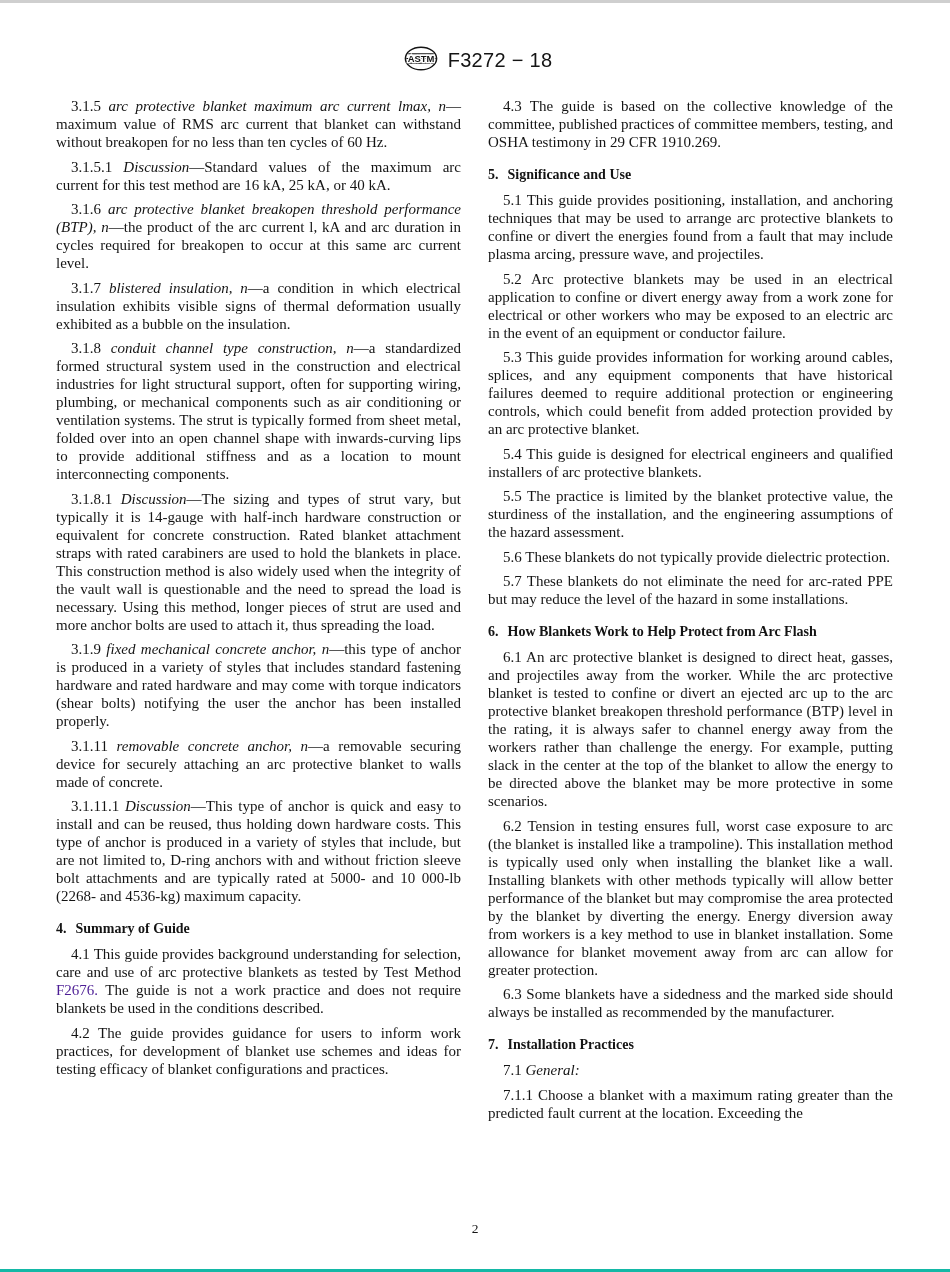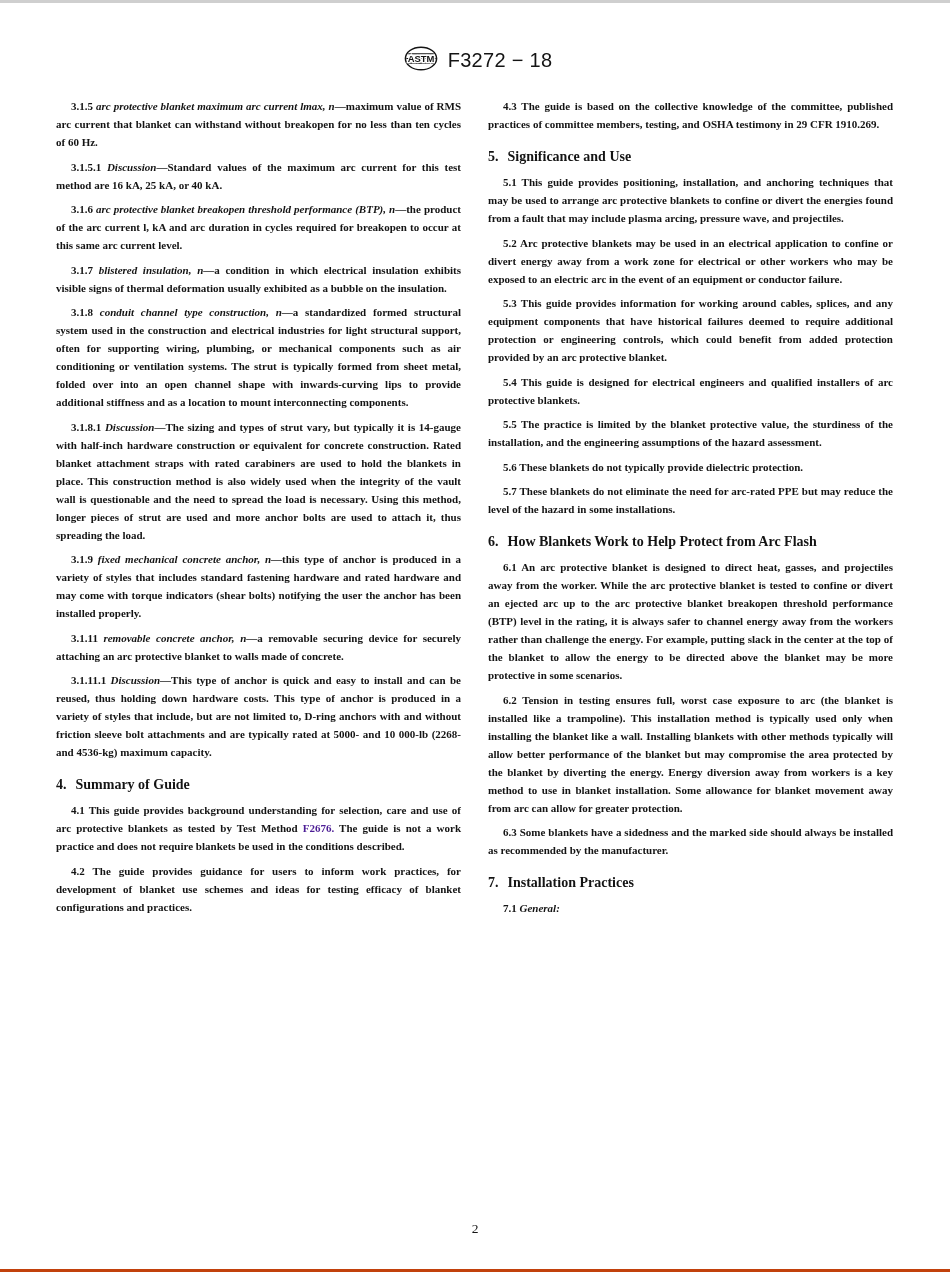--- a/index.html
+++ b/index.html
@@ -1,28 +1,28 @@
 <!DOCTYPE html>
 <html><head>
 <meta charset="utf-8">
 <style>
   html,body{margin:0;padding:0;background:#e8e8e8;}
   .page{
     width:950px;height:1272px;background:#ffffff;position:relative;
     box-sizing:border-box;padding:42px 50px 0 56px;overflow:hidden;
     font-family:"Liberation Serif","DejaVu Serif",serif;color:#141414;
-    border-top:3px solid #cfcfcf;border-bottom:3px solid #c2410c;
+    border-top:3px solid #cfcfcf;border-bottom:3px solid #14b8a6;
   }
   .doc-header{display:flex;justify-content:center;align-items:center;gap:10px;height:30px;}
   .doc-code{font-family:"Liberation Sans","DejaVu Sans",sans-serif;font-weight:normal;font-size:20px;letter-spacing:.3px;}
   .columns{display:flex;gap:27px;margin-top:22px;}
   .col{flex:0 0 405px;width:405px;}
   .para{
     margin:0 0 6.5px 0;text-indent:15px;text-align:justify;
-    font-size:11px;line-height:18px;font-weight:bold;
+    font-size:15px;line-height:18px;
   }
   .seg-i{font-style:italic;}
   .seg-link{color:#4c1d95;text-decoration:none;cursor:pointer;}
   .sec-heading{
     font-size:14px;font-weight:bold;margin:15px 0 8px 0;line-height:17px;
   }
   .h-num{margin-right:9px;}
   .doc-footer{position:absolute;left:0;right:0;bottom:32px;text-align:center;font-size:13.5px;}
 </style>
 </head>
@@ -67,20 +67,21 @@
         <p class="para"><span class="seg-r">5.4 This guide is designed for electrical engineers and qualified installers of arc protective blankets.</span></p>
         <p class="para"><span class="seg-r">5.5 The practice is limited by the blanket protective value, the sturdiness of the installation, and the engineering assumptions of the hazard assessment.</span></p>
         <p class="para"><span class="seg-r">5.6 These blankets do not typically provide dielectric protection.</span></p>
         <p class="para"><span class="seg-r">5.7 These blankets do not eliminate the need for arc-rated PPE but may reduce the level of the hazard in some installations.</span></p>
         <h2 class="sec-heading"><span class="h-num">6.</span><span class="h-title">How Blankets Work to Help Protect from Arc Flash</span></h2>
         <p class="para"><span class="seg-r">6.1 An arc protective blanket is designed to direct heat, gasses, and projectiles away from the worker. While the arc protective blanket is tested to confine or divert an ejected arc up to the arc protective blanket breakopen threshold performance (BTP) level in the rating, it is always safer to channel energy away from the workers rather than challenge the energy. For example, putting slack in the center at the top of the blanket to allow the energy to be directed above the blanket may be more protective in some scenarios.</span></p>
         <p class="para"><span class="seg-r">6.2 Tension in testing ensures full, worst case exposure to arc (the blanket is installed like a trampoline). This installation method is typically used only when installing the blanket like a wall. Installing blankets with other methods typically will allow better performance of the blanket but may compromise the area protected by the blanket by diverting the energy. Energy diversion away from workers is a key method to use in blanket installation. Some allowance for blanket movement away from arc can allow for greater protection.</span></p>
         <p class="para"><span class="seg-r">6.3 Some blankets have a sidedness and the marked side should always be installed as recommended by the manufacturer.</span></p>
         <h2 class="sec-heading"><span class="h-num">7.</span><span class="h-title">Installation Practices</span></h2>
         <p class="para"><span class="seg-r">7.1 </span><span class="seg-i">General:</span></p>
+        <p class="para"><span class="seg-r">7.1.1 Choose a blanket with a maximum rating greater than the predicted fault current at the location. Exceeding the</span></p>
       </section>
   </main>
 
   <footer class="doc-footer">
     <span>2</span>
   </footer>
 
 </div>
 
 </body></html>

